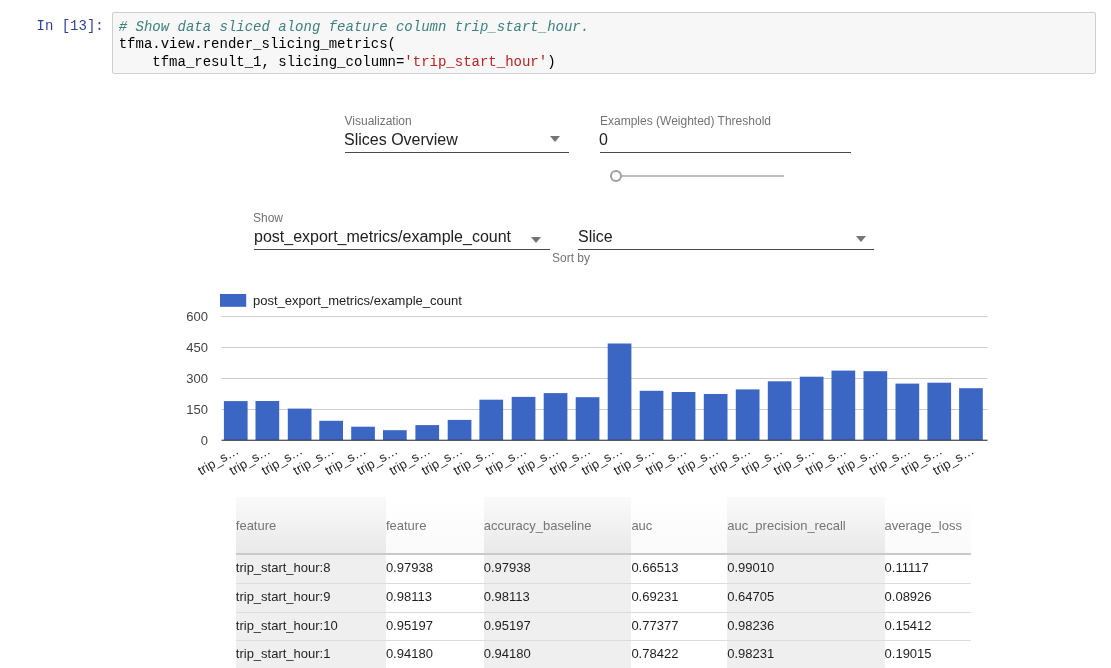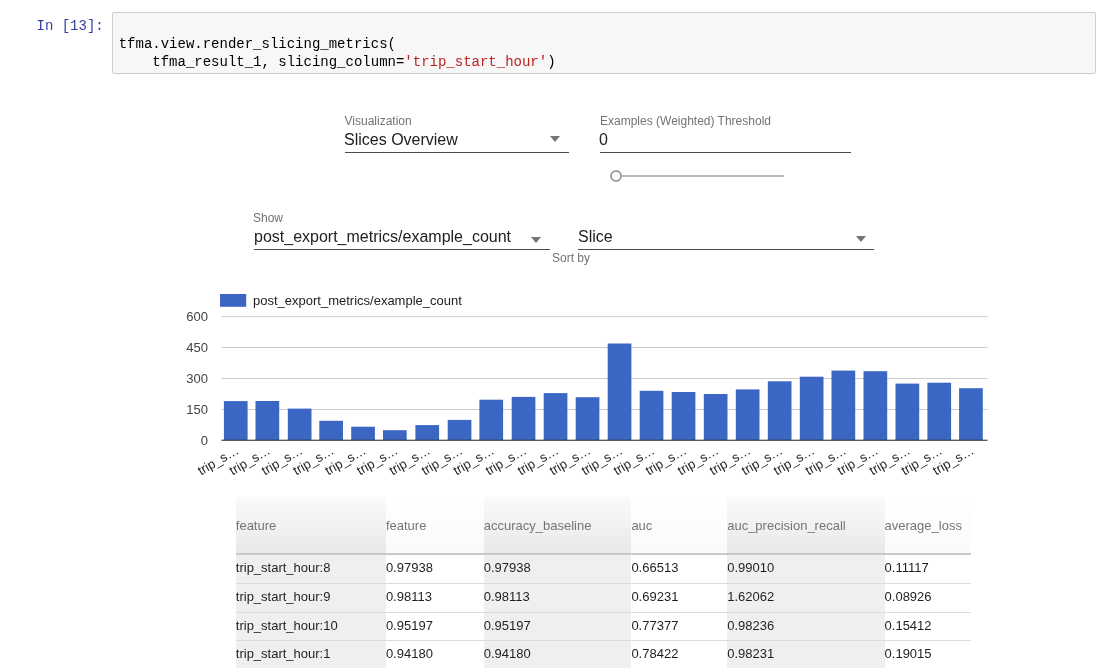--- a/index.html
+++ b/index.html
@@ -18,21 +18,21 @@
 #gtable th.g{background:linear-gradient(#fafafa,#e9e9e9);}
 #gtable td{height:27.74px;line-height:25.2px;vertical-align:top;color:#1f1f1f;text-align:left;padding:0 24px 0 0;
   border-bottom:1px solid #dcdcdc;background:#ffffff;}
 #gtable td:nth-child(odd){background:#efefef;}
 </style></head>
 <body>
 <div id="page">
 
 <div class="abs mono" style="left:36.5px;top:19px;font-size:14px;line-height:15px;color:#303f9f;">In&nbsp;[13]:</div>
 <div class="abs" style="left:112px;top:12px;width:982px;height:60px;background:#f7f7f7;border:1px solid #cfcfcf;border-radius:2px;"></div>
-<div class="abs mono" style="left:118.7px;top:19px;font-size:14px;line-height:17.3px;color:#000;white-space:pre;">
+<div class="abs mono" style="left:118.7px;top:19px;font-size:14px;line-height:17.3px;color:#000;white-space:pre;"><span style="color:#408080;font-style:italic"># Show data sliced along feature column trip_start_hour.</span>
 tfma.view.render_slicing_metrics(
     tfma_result_1, slicing_column=<span style="color:#ba2121">'trip_start_hour'</span>)</div>
 
 <div class="wlabel" style="left:344.5px;top:114px;">Visualization</div>
 <div class="wvalue" style="left:344px;top:130.8px;">Slices Overview</div>
 <div class="arrow" style="left:550.4px;top:136.3px;"></div>
 <div class="uline" style="left:345px;top:152.4px;width:224px;"></div>
 
 <div class="wlabel" style="left:600px;top:114px;">Examples (Weighted) Threshold</div>
 <div class="wvalue" style="left:599px;top:130.8px;">0</div>
@@ -139,21 +139,21 @@
             <td>0.97938</td>
             <td>0.66513</td>
             <td>0.99010</td>
             <td>0.11117</td>
           </tr>
 <tr>
             <td>trip_start_hour:9</td>
             <td>0.98113</td>
             <td>0.98113</td>
             <td>0.69231</td>
-            <td>1.62062</td>
+            <td>0.64705</td>
             <td>0.08926</td>
           </tr>
 <tr>
             <td>trip_start_hour:10</td>
             <td>0.95197</td>
             <td>0.95197</td>
             <td>0.77377</td>
             <td>0.98236</td>
             <td>0.15412</td>
           </tr>

